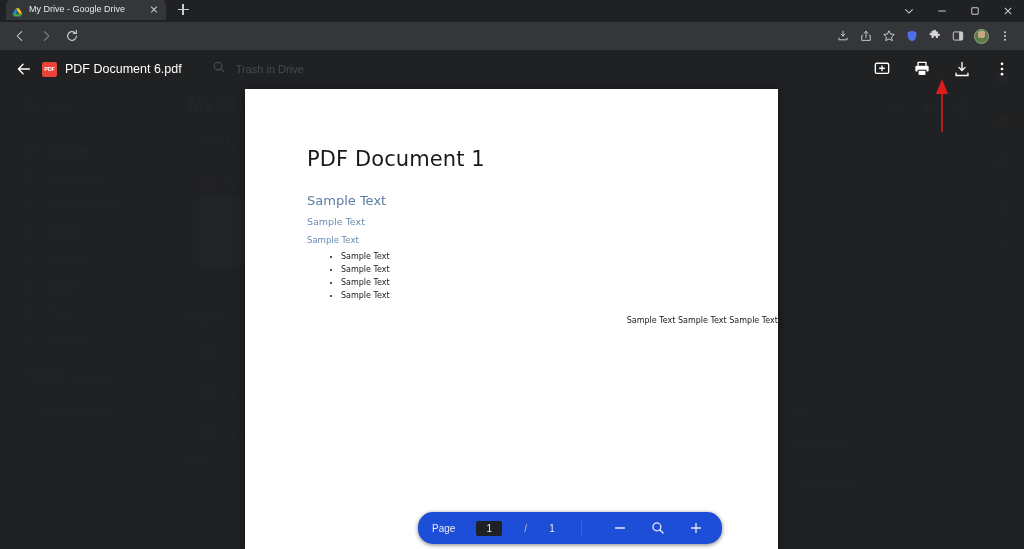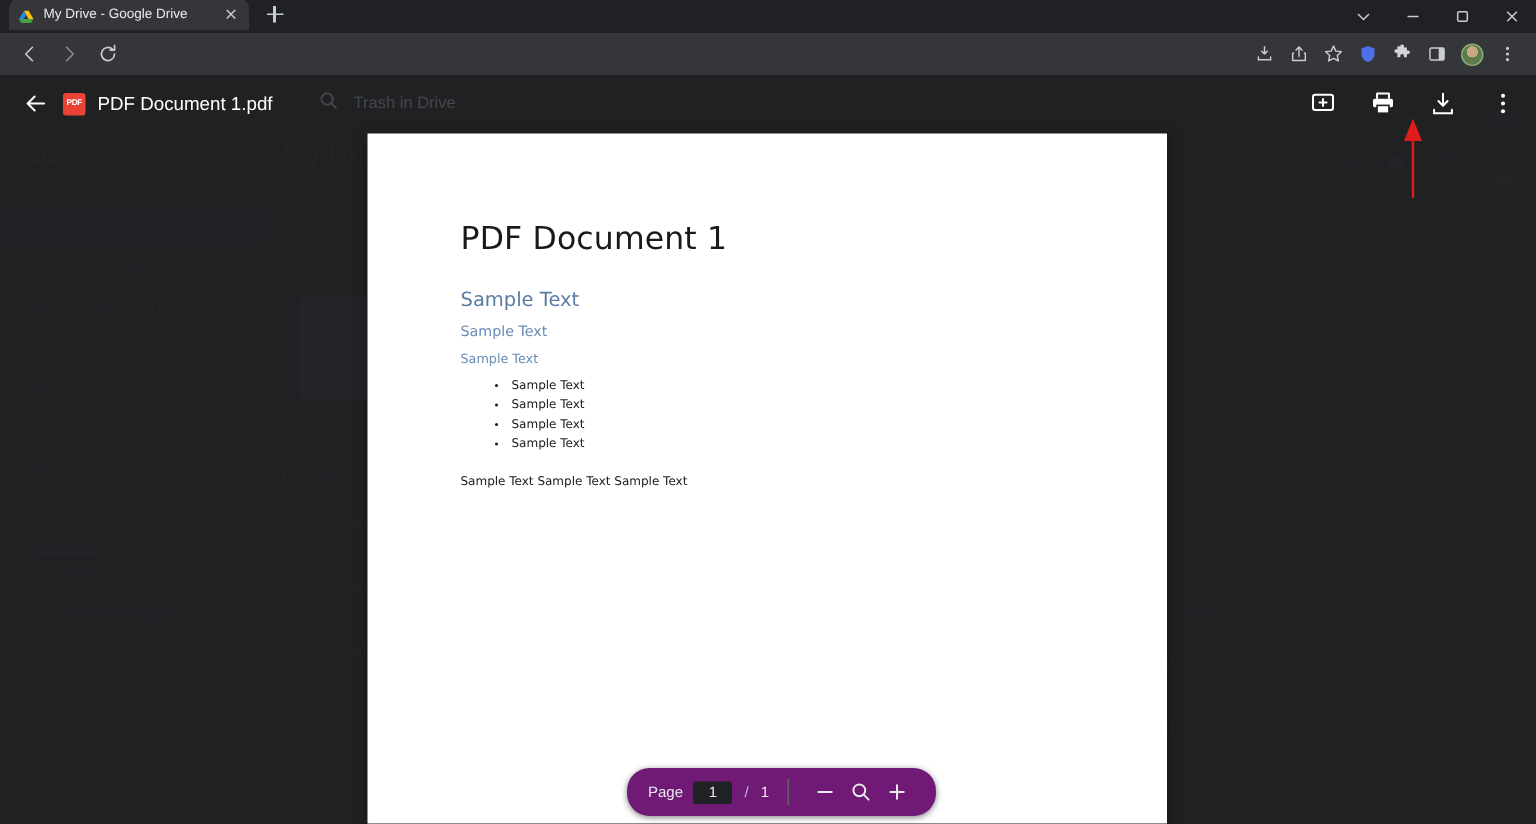--- a/index.html
+++ b/index.html
@@ -242,28 +242,28 @@
     font-family:"DejaVu Sans", sans-serif;
     font-size:8.5px; font-weight:400; color:#6a8cb4; margin-top:8px;
   }
   .pdf-ul{ margin:5px 0 0 34px; }
   .pdf-ul li{
     font-family:"DejaVu Sans", sans-serif;
     font-size:8px; color:#1a1a1a; line-height:13px;
   }
   .pdf-para{
     font-family:"DejaVu Sans", sans-serif;
-    font-size:8px; color:#1a1a1a; margin-top:14px;
+    font-size:8px; color:#1a1a1a; margin-top:14px;text-align:right;
   }
 
   
   .pagebar{
     position:absolute; left:418px; top:462px; height:30px;
-    background:#701a75; border-radius:15px;
-    display:flex; align-items:center; padding:16px 14px; gap:0;
+    background:#1d4ed8; border-radius:15px;
+    display:flex; align-items:center; padding:16px 14px; gap:14px;
     box-shadow:0 1px 4px rgba(0,0,0,.5);
   }
   .pb-label{ font-size:10px;color:#e8eaed; margin-right:7px; }
   .pb-input{
     width:26px;height:15px;background:#202124;border:none;border-radius:2px;
     color:#e8eaed;font-size:10px;text-align:center;
     font-family:"Liberation Sans", sans-serif;
   }
   .pb-sep{ font-size:10px;color:#bdc1c6; margin:0 8px; }
   .pb-total{ font-size:10px;color:#e8eaed; margin-right:12px; }
@@ -581,21 +581,21 @@
 
   <div class="preview">
 
     <div class="preview-header">
       <div class="backbtn">
         <svg width="18" height="18" viewBox="0 0 20 20">
             <path d="M16 10H4.5M9 4.8 3.8 10l5.2 5.2" fill="none" stroke="#ffffff" stroke-width="1.5" stroke-linecap="round" stroke-linejoin="round"></path>
           </svg>
       </div>
       <div class="file-badge">PDF</div>
-      <div class="file-name">PDF Document 1.pdf</div>
+      <div class="file-name">PDF Document 6.pdf</div>
       <div class="search-wrap">
         <span>
           <svg width="14" height="14" viewBox="0 0 16 16">
               <circle cx="6.9" cy="6.9" r="4.3" fill="none" stroke="#9aa0a6" stroke-width="1.4"></circle>
               <path d="M10.1 10.1 13.6 13.6" stroke="#9aa0a6" stroke-width="1.4" stroke-linecap="round"></path>
             </svg>
         </span>
         <span class="search-ph">Trash in Drive</span>
       </div>
 

